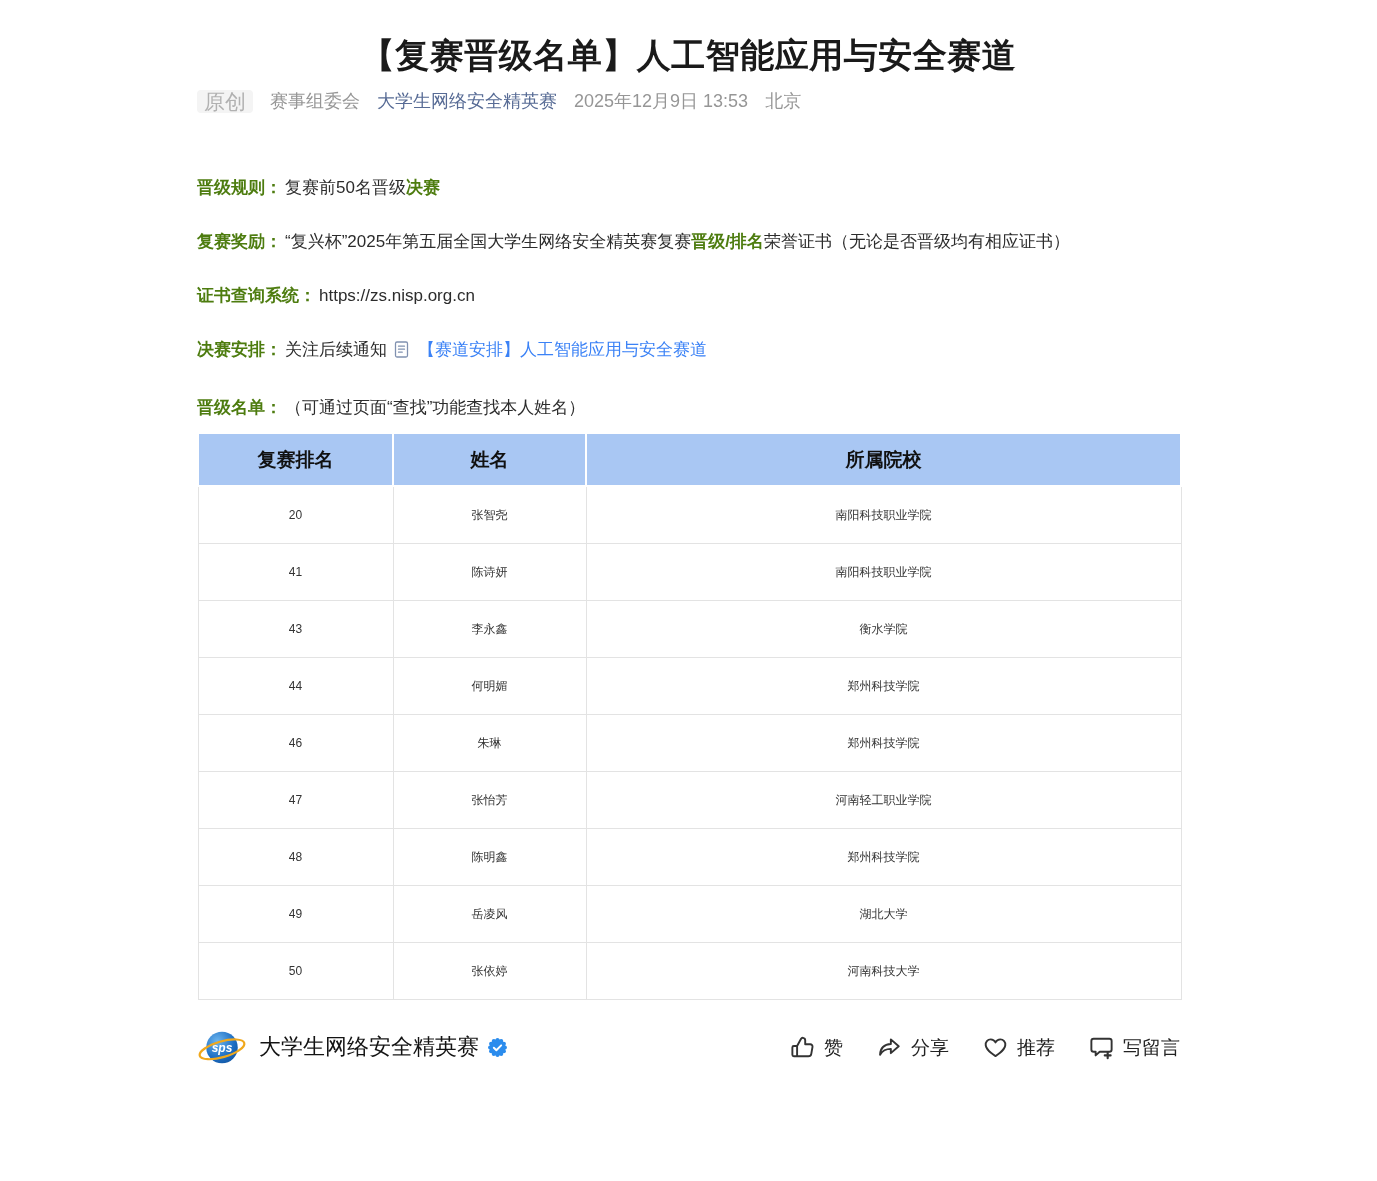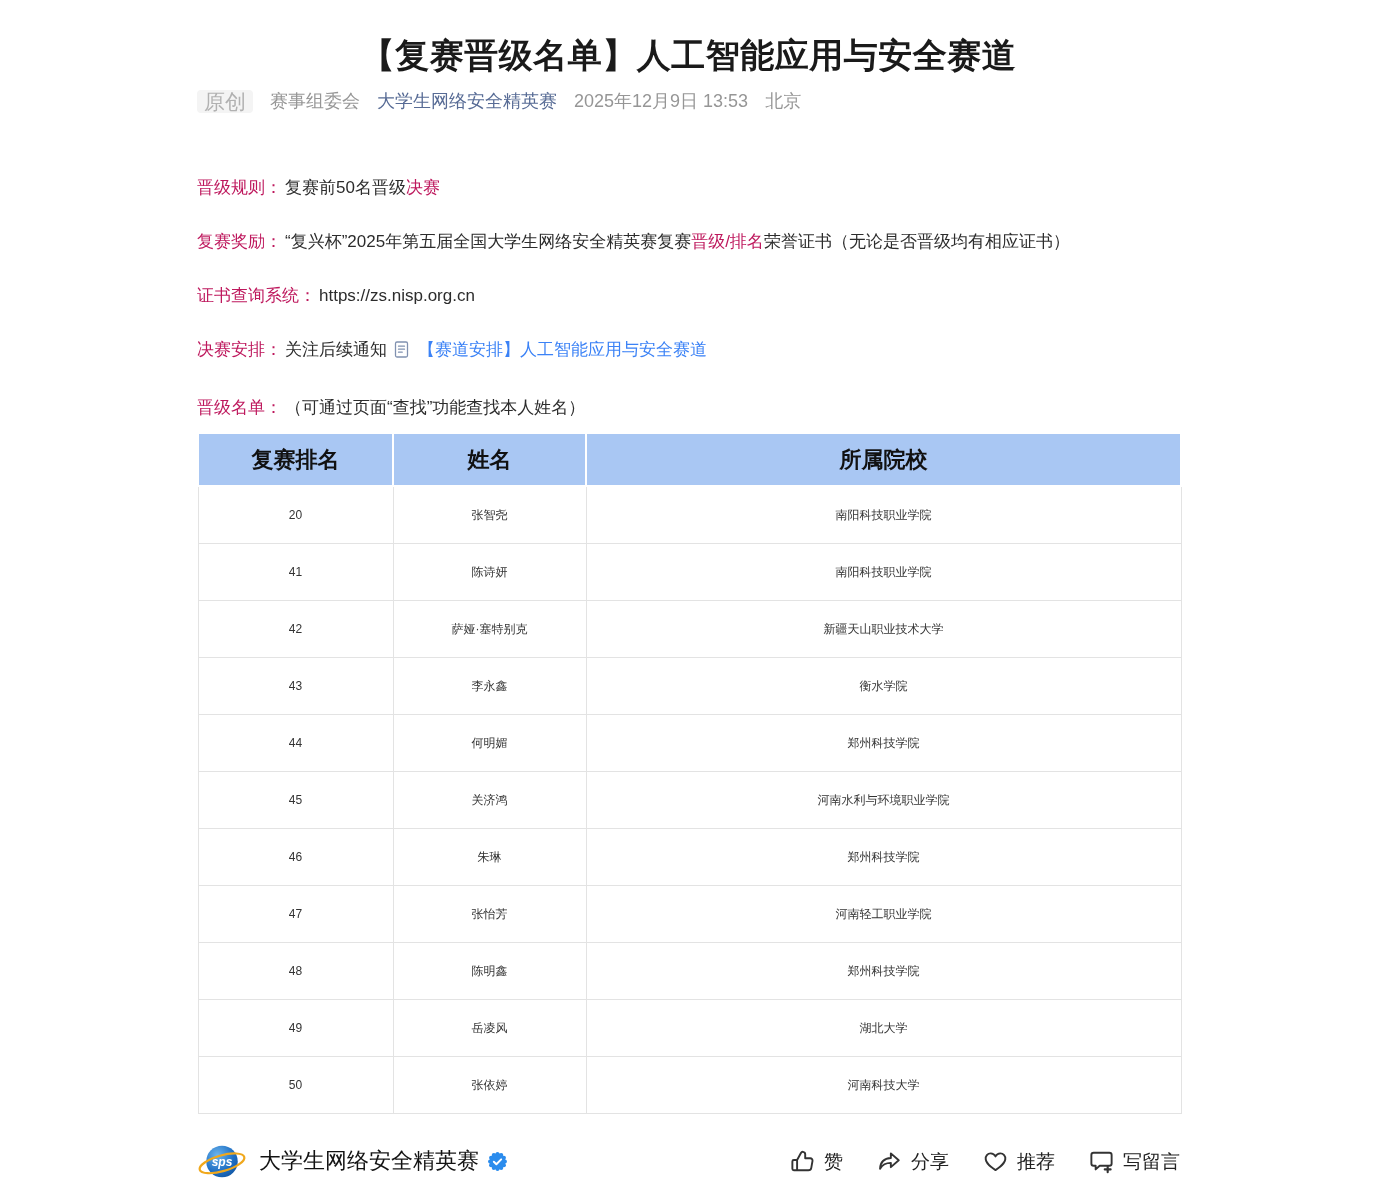--- a/index.html
+++ b/index.html
@@ -15,29 +15,29 @@
   }
 
   .meta{margin-top:12px;display:flex;align-items:center;font-size:18px;color:#969696;}
   .meta > *{margin-right:17px;}
   .badge-original{background:#f4f4f4;color:#b1b1b1;font-size:21px;line-height:15px;padding:4px 7px;border-radius:4px;}
   .account-link{color:#576b95;text-decoration:none;cursor:pointer;}
 
   .body-text{margin-top:63px;font-size:17px;color:#2c2c2c;}
   .body-text p{margin:0 0 31px 0;line-height:23px;}
   .body-text p:last-child{margin-bottom:0;}
-  .body-text b{color:#be185d;font-weight:400;margin-right:3px;}
+  .body-text b{color:#4d7c0f;font-weight:700;margin-right:3px;}
   .body-text b.inline{margin:0;}
   .article-link{color:#3b82f6;text-decoration:none;cursor:pointer;}
   .doc-icon{display:inline-block;vertical-align:-4px;margin:0 9px 0 7px;}
 
   table.rank-table{border-collapse:collapse;width:983px;margin-top:13px;table-layout:fixed;}
   .rank-table th{
     background:#a9c7f3;border:2px solid #ffffff;height:49px;
-    font-size:22px;font-weight:700;color:#111;text-align:center;
+    font-size:19px;font-weight:700;color:#111;text-align:center;
   }
   .rank-table td{
     border:1px solid #e3e3e3;height:54px;text-align:center;
     font-size:12px;color:#333;background:#fff;
   }
 
   .footer{margin-top:21px;display:flex;align-items:center;height:52px;}
   .logo{width:50px;height:47px;position:relative;flex:0 0 auto;cursor:pointer;}
   .account-name{margin-left:12px;font-size:22px;color:#131313;cursor:pointer;}
   .verified{margin-left:8px;display:inline-flex;align-items:center;}
@@ -100,38 +100,28 @@
           <td>20</td>
           <td>张智尧</td>
           <td>南阳科技职业学院</td>
         </tr>
         <tr>
           <td>41</td>
           <td>陈诗妍</td>
           <td>南阳科技职业学院</td>
         </tr>
         <tr>
-          <td>42</td>
-          <td>萨娅·塞特别克</td>
-          <td>新疆天山职业技术大学</td>
-        </tr>
-        <tr>
           <td>43</td>
           <td>李永鑫</td>
           <td>衡水学院</td>
         </tr>
         <tr>
           <td>44</td>
           <td>何明媚</td>
           <td>郑州科技学院</td>
-        </tr>
-        <tr>
-          <td>45</td>
-          <td>关济鸿</td>
-          <td>河南水利与环境职业学院</td>
         </tr>
         <tr>
           <td>46</td>
           <td>朱琳</td>
           <td>郑州科技学院</td>
         </tr>
         <tr>
           <td>47</td>
           <td>张怡芳</td>
           <td>河南轻工职业学院</td>

